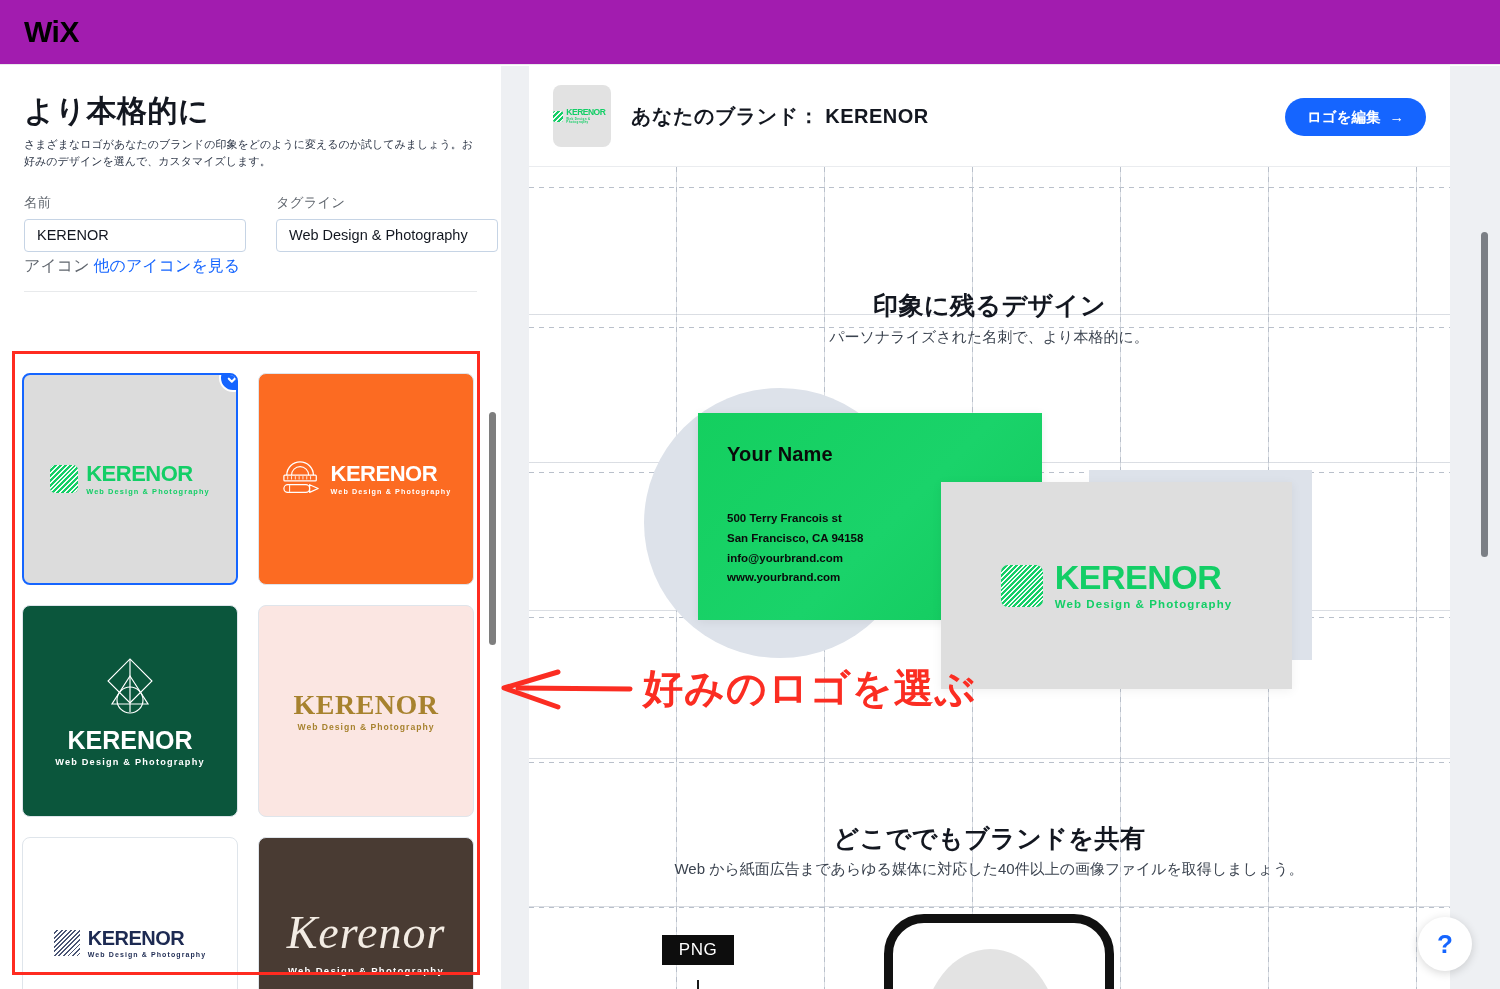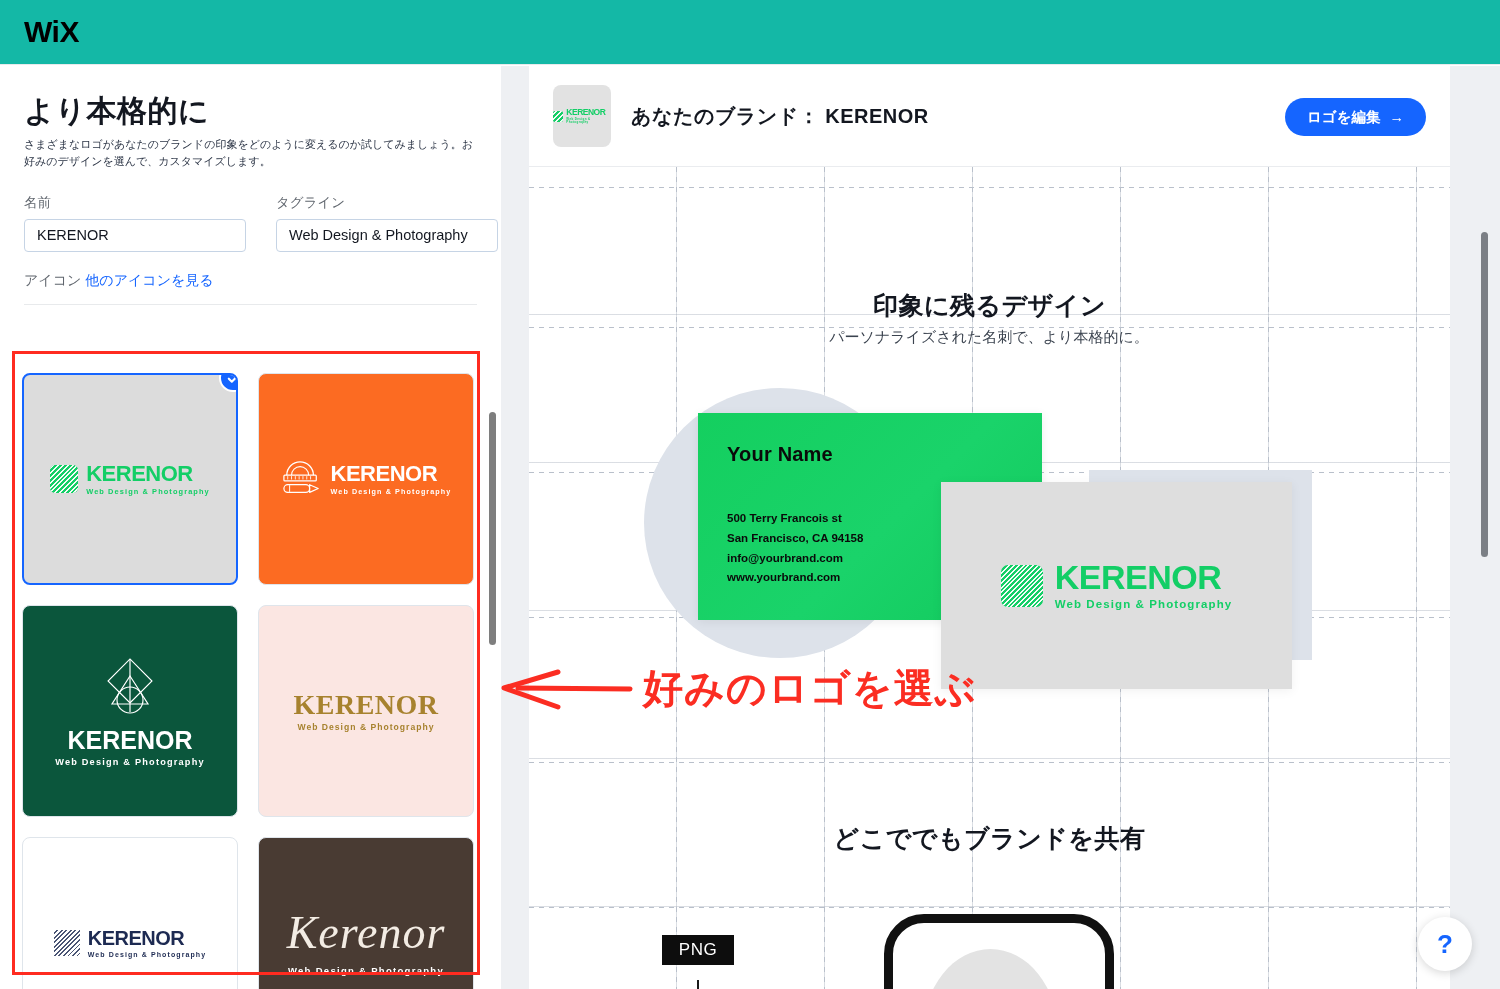--- a/index.html
+++ b/index.html
@@ -7,21 +7,21 @@
     width: 1500px; height: 989px;
     overflow: hidden;
     font-family: "Liberation Sans", "DejaVu Sans", sans-serif;
     background: #ffffff;
   }
   #app { position: relative; width: 1500px; height: 989px; background:#fff; }
 
   
   .topbar {
     position: absolute; top: 0; left: 0; width: 1500px; height: 65px;
-    background: #14b8a6;
+    background: #a21caf;
     border-bottom: 1px solid #e8eaec;
     display: flex; align-items: center;
   }
   .wix-logo {
     margin-left: 24px;
     font-size: 30px; font-weight: 700; letter-spacing: -0.5px;
     color: #000; font-family: "Liberation Sans", sans-serif;
   }
 
   
@@ -44,21 +44,21 @@
   .field-label {
     font-size: 13.5px; color: #60666e; margin-bottom: 7px; display:block;
   }
   .field input {
     width: 222px; height: 33px;
     border: 1px solid #c6d4e5; border-radius: 4px;
     padding: 0 12px; font-size: 14.5px; color: #131720;
     font-family: "Liberation Sans", sans-serif;
     background: #fff; outline: none;
   }
-  .icon-line { margin-top: 20px; font-size: 14px; }
+  .icon-line { margin-top: 4px; font-size: 16px; }
   .icon-line .muted { color: #60666e; }
   .icon-line .link { color: #1565ff; cursor: pointer; margin-left: 4px; }
 
   .lp-divider {
     margin: 14px 0 0 0; height: 1px; background: #e8eaec; width: 453px;
   }
 
   
   .red-box {
     position: absolute; left: 12px; top: 351px;
@@ -493,20 +493,21 @@
           <div class="logo-inner">
             <div class="hatch-sq"></div>
             <div>
               <div class="wordmark c-green">KERENOR</div>
               <div class="tagline c-green">Web Design &amp; Photography</div>
             </div>
           </div>
         </div>
 
         <div class="sec-title" style="top:655px">どこででもブランドを共有</div>
+        <div class="sec-sub" style="top:690px; width:740px; left:90px;">Web から紙面広告まであらゆる媒体に対応した40件以上の画像ファイルを取得しましょう。</div>
 
         <div class="phone" style="left:355px; top:747px; width:230px; height:260px;">
           <div class="phone-blob" style="left:30px; top:26px; width:135px; height:170px;">
             
           </div>
         </div>
 
         <div class="tag-chip" style="left:133px; top:768px; width:72px; height:30px;">PNG</div>
 
         <div class="connector" style="left:168px; top:813px; width:1.5px; height:40px;"></div>

